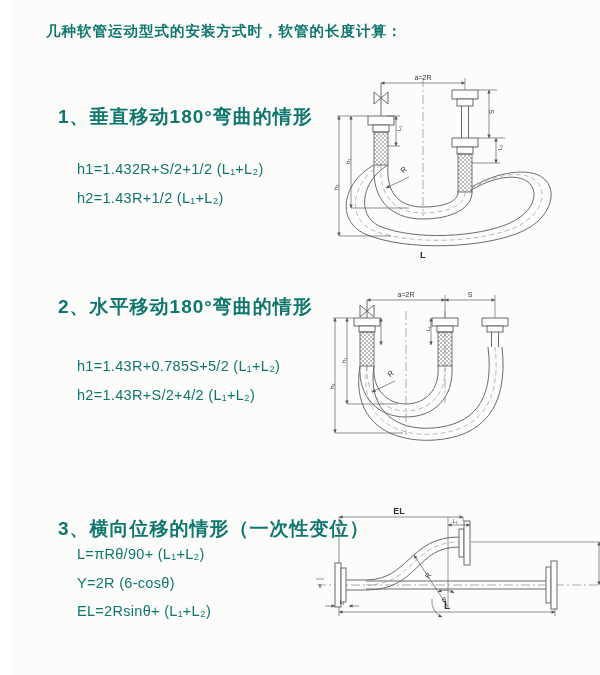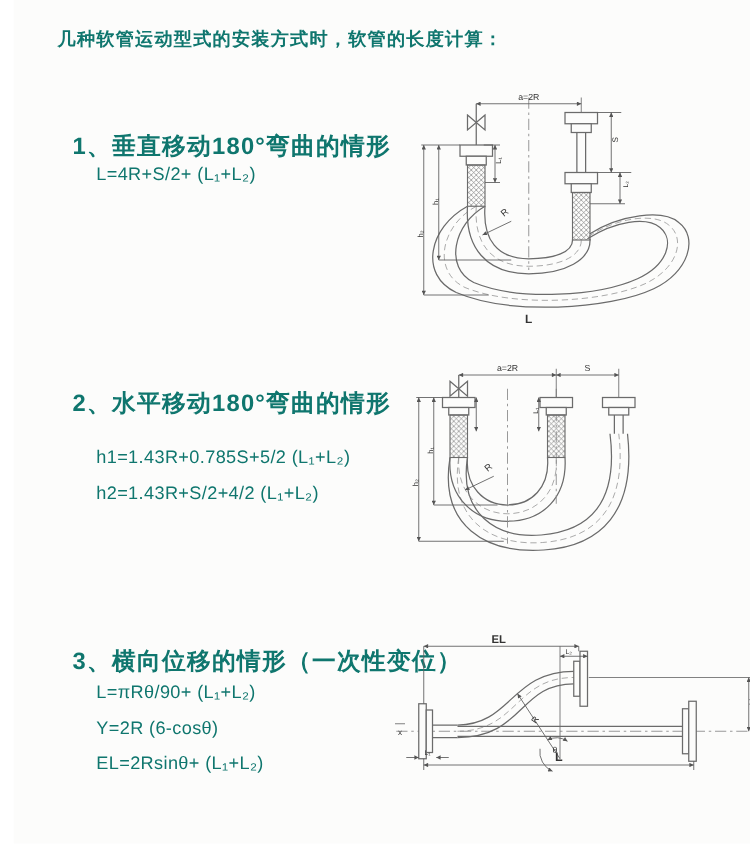--- a/index.html
+++ b/index.html
@@ -3,21 +3,21 @@
 <meta charset="utf-8">
 <style>
   html,body{margin:0;padding:0;background:#ffffff;}
   .page{
     position:relative;width:600px;height:675px;background:#fcfcfb;
     font-family:"Liberation Sans","DejaVu Sans",sans-serif;color:#0f766e;overflow:hidden;margin-left:11px;
   }
   .doc-title{position:absolute;left:35px;top:22px;font-size:14.5px;font-weight:700;letter-spacing:1px;}
   .sec-heading{position:absolute;font-size:19px;font-weight:700;letter-spacing:1px;}
   .formula{position:absolute;left:66px;font-size:14.5px;font-weight:400;letter-spacing:.3px;}
-  .h1{left:47px;top:104px}.h2{left:47px;top:310px}.h3{left:47px;top:516px}
+  .h1{left:47px;top:104px}.h2{left:47px;top:294px}.h3{left:47px;top:516px}
   .f11{top:132px}.f12{top:161px}.f13{top:190px}
   .f21{top:329px}.f22{top:358px}.f23{top:387px}
   .f31{top:546px}.f32{top:575px}.f33{top:603px}
   .dwg{position:absolute;}
   .d1{left:318px;top:68px;}
   .d2{left:312px;top:285px;}
   .d3{left:300px;top:505px;}
   svg{font-family:"Liberation Sans","DejaVu Sans",sans-serif;}
   svg text{fill:#333;}
   .ln{stroke:#6b6b6b;stroke-width:1;fill:none;}
@@ -28,21 +28,22 @@
   .plate{fill:#fcfcfb;stroke:#6b6b6b;stroke-width:1;}
 </style>
 </head>
 <body>
 
 <div class="page">
 
   <div class="doc-title">几种软管运动型式的安装方式时，软管的长度计算：</div>
 
   <div class="sec-heading h1">1、垂直移动180°弯曲的情形</div>
-  <div class="formula f11">L=4R+S/2+ (L₁+L₂)</div>
+  <div class="formula f12">h1=1.432R+S/2+1/2 (L₁+L₂)</div>
+  <div class="formula f13">h2=1.43R+1/2 (L₁+L₂)</div>
 
   <div class="sec-heading h2">2、水平移动180°弯曲的情形</div>
   <div class="formula f22">h1=1.43R+0.785S+5/2 (L₁+L₂)</div>
   <div class="formula f23">h2=1.43R+S/2+4/2 (L₁+L₂)</div>
 
   <div class="sec-heading h3">3、横向位移的情形（一次性变位）</div>
   <div class="formula f31">L=πRθ/90+ (L₁+L₂)</div>
   <div class="formula f32">Y=2R (6-cosθ)</div>
   <div class="formula f33">EL=2Rsinθ+ (L₁+L₂)</div>
 

